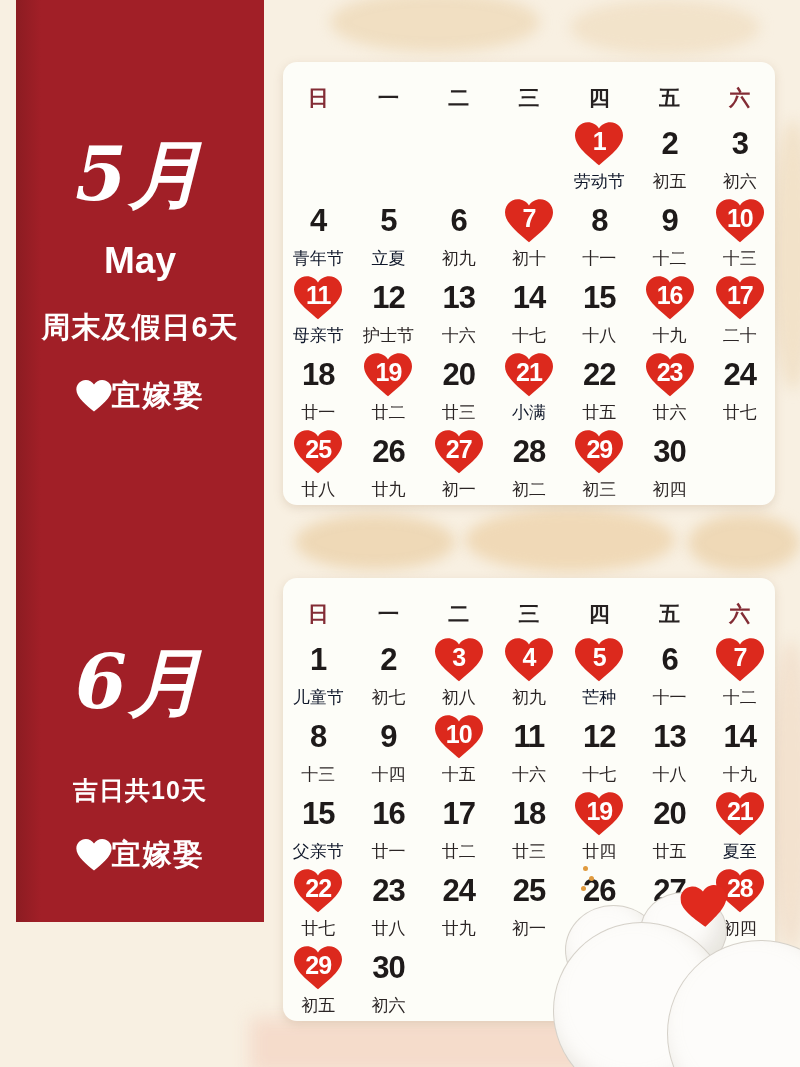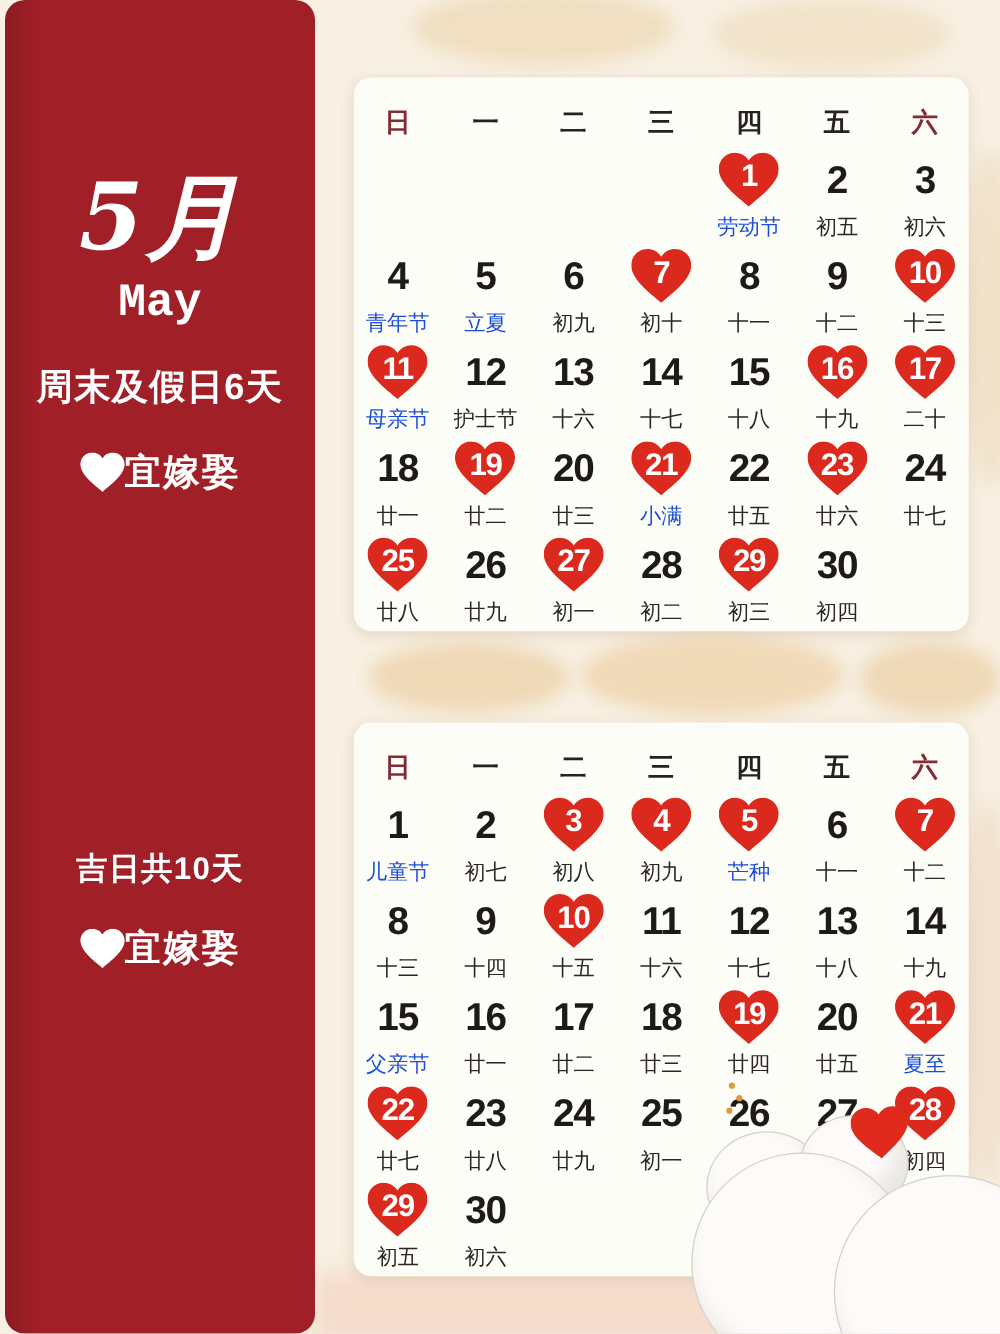--- a/index.html
+++ b/index.html
@@ -11,29 +11,29 @@
   .b1{left:330px;top:-8px;width:210px;height:60px;background:rgba(233,205,162,.5);}
   .b2{left:570px;top:0;width:190px;height:55px;background:rgba(236,211,172,.45);}
   .b3{left:295px;top:514px;width:160px;height:56px;background:rgba(229,193,140,.5);}
   .b4{left:465px;top:508px;width:210px;height:64px;background:rgba(233,199,148,.55);}
   .b5{left:688px;top:514px;width:112px;height:58px;background:rgba(229,193,140,.5);}
   .b6{left:772px;top:120px;width:42px;height:270px;background:rgba(233,206,165,.4);}
   .b7{left:770px;top:640px;width:42px;height:310px;background:rgba(236,205,180,.4);}
   .b8{left:250px;top:1018px;width:560px;height:56px;background:rgba(243,211,194,.7);filter:blur(9px);border-radius:0;}
 
   
-  .sidebar{position:absolute;left:4px;top:0;width:248px;height:1067px;z-index:2;
-    background:linear-gradient(90deg,#8c1c22 0%,#a11f27 10%,#a11f27 100%);border-radius:16px;}
+  .sidebar{position:absolute;left:16px;top:0;width:248px;height:922px;z-index:2;
+    background:linear-gradient(90deg,#8c1c22 0%,#a11f27 10%,#a11f27 100%);}
   .month-block{position:absolute;left:0;width:248px;text-align:center;color:#ffffff;}
   .mb-may{top:126px;}
   .mb-june{top:634px;}
   .m-cn{font-family:"DejaVu Serif","Liberation Serif",serif;font-style:italic;font-weight:bold;
     font-size:74px;line-height:96px;letter-spacing:2px;}
-  .m-en{font-family:Liberation Mono, monospace;font-weight:bold;
-    font-size:37px;line-height:42px;margin-top:0;}
+  .m-en{font-family:Liberation Sans, sans-serif;font-weight:bold;
+    font-size:37px;line-height:42px;margin-top:18px;}
   .m-stat1{margin-top:44px;font-size:25px;font-weight:bold;letter-spacing:1px;}
   .m-stat2{margin-top:26px;font-size:29px;font-weight:bold;letter-spacing:1px;}
   .m-suit{margin-top:28px;display:flex;align-items:center;justify-content:center;
     font-size:29px;font-weight:bold;letter-spacing:2px;}
   .m-suit svg{width:36px;height:32px;fill:#ffffff;}
 
   
   .card{position:absolute;left:283px;width:492px;height:443px;z-index:1;
     background:#fdfdf8;border-radius:14px;box-shadow:0 3px 10px rgba(172,140,108,.25);}
   .card-may{top:62px;}
@@ -43,21 +43,21 @@
   .wd.red{color:#832c35;}
   .day-grid{display:grid;grid-template-columns:repeat(7,1fr);grid-auto-rows:77px;}
   .cell{display:flex;flex-direction:column;align-items:center;}
   .numwrap{height:48px;display:flex;align-items:center;justify-content:center;position:relative;}
   .num{font-size:31px;font-weight:bold;color:#1e1a1a;letter-spacing:-1px;}
   .heart-wrap{position:relative;width:48px;height:44px;}
   .heart-wrap svg{width:48px;height:44px;fill:#dc291d;}
   .heart-num{position:absolute;left:0;top:5px;width:100%;text-align:center;
     font-size:25px;font-weight:bold;color:#ffffff;letter-spacing:-1px;}
   .lbl{font-size:17px;color:#2b2525;margin-top:2px;}
-  .lbl.red{color:#1d4ed8;}
+  .lbl.red{color:#0f172a;}
 
   
   .deco-heart{position:absolute;left:681px;top:885px;width:46px;height:43px;z-index:5;transform:rotate(-4deg);}
   .deco-heart svg{width:46px;height:43px;fill:#e02a1e;}
   .flower{position:absolute;left:515px;top:862px;width:285px;height:205px;z-index:4;}
   .petal{position:absolute;background:#fdfcfa;border:1px solid rgba(173,166,152,.5);
     border-radius:50%;box-shadow:inset -8px -12px 20px rgba(192,185,172,.35);}
   .pc{left:50px;top:43px;width:95px;height:88px;}
   .pd{left:125px;top:30px;width:85px;height:76px;}
   .pa{left:38px;top:60px;width:175px;height:175px;}
@@ -85,20 +85,21 @@
       <div class="m-en">May</div>
       <div class="m-stat2">周末及假日6天</div>
       <div class="m-suit">
         <svg viewBox="0 0 32 29">
             <path d="M16 28.6C9.5 23 0 16.1 0 8.6 0 3.9 3.8 0 8.6 0c3 0 5.8 1.6 7.4 4.1C17.6 1.6 20.4 0 23.4 0 28.2 0 32 3.9 32 8.6c0 7.5-9.5 14.4-16 20z"></path>
           </svg>
         <span>宜嫁娶</span>
       </div>
     </div>
     <div class="month-block mb-june">
+      <div class="m-cn">6月</div>
       <div class="m-stat1">吉日共10天</div>
       <div class="m-suit">
         <svg viewBox="0 0 32 29">
             <path d="M16 28.6C9.5 23 0 16.1 0 8.6 0 3.9 3.8 0 8.6 0c3 0 5.8 1.6 7.4 4.1C17.6 1.6 20.4 0 23.4 0 28.2 0 32 3.9 32 8.6c0 7.5-9.5 14.4-16 20z"></path>
           </svg>
         <span>宜嫁娶</span>
       </div>
     </div>
   </div>
 

